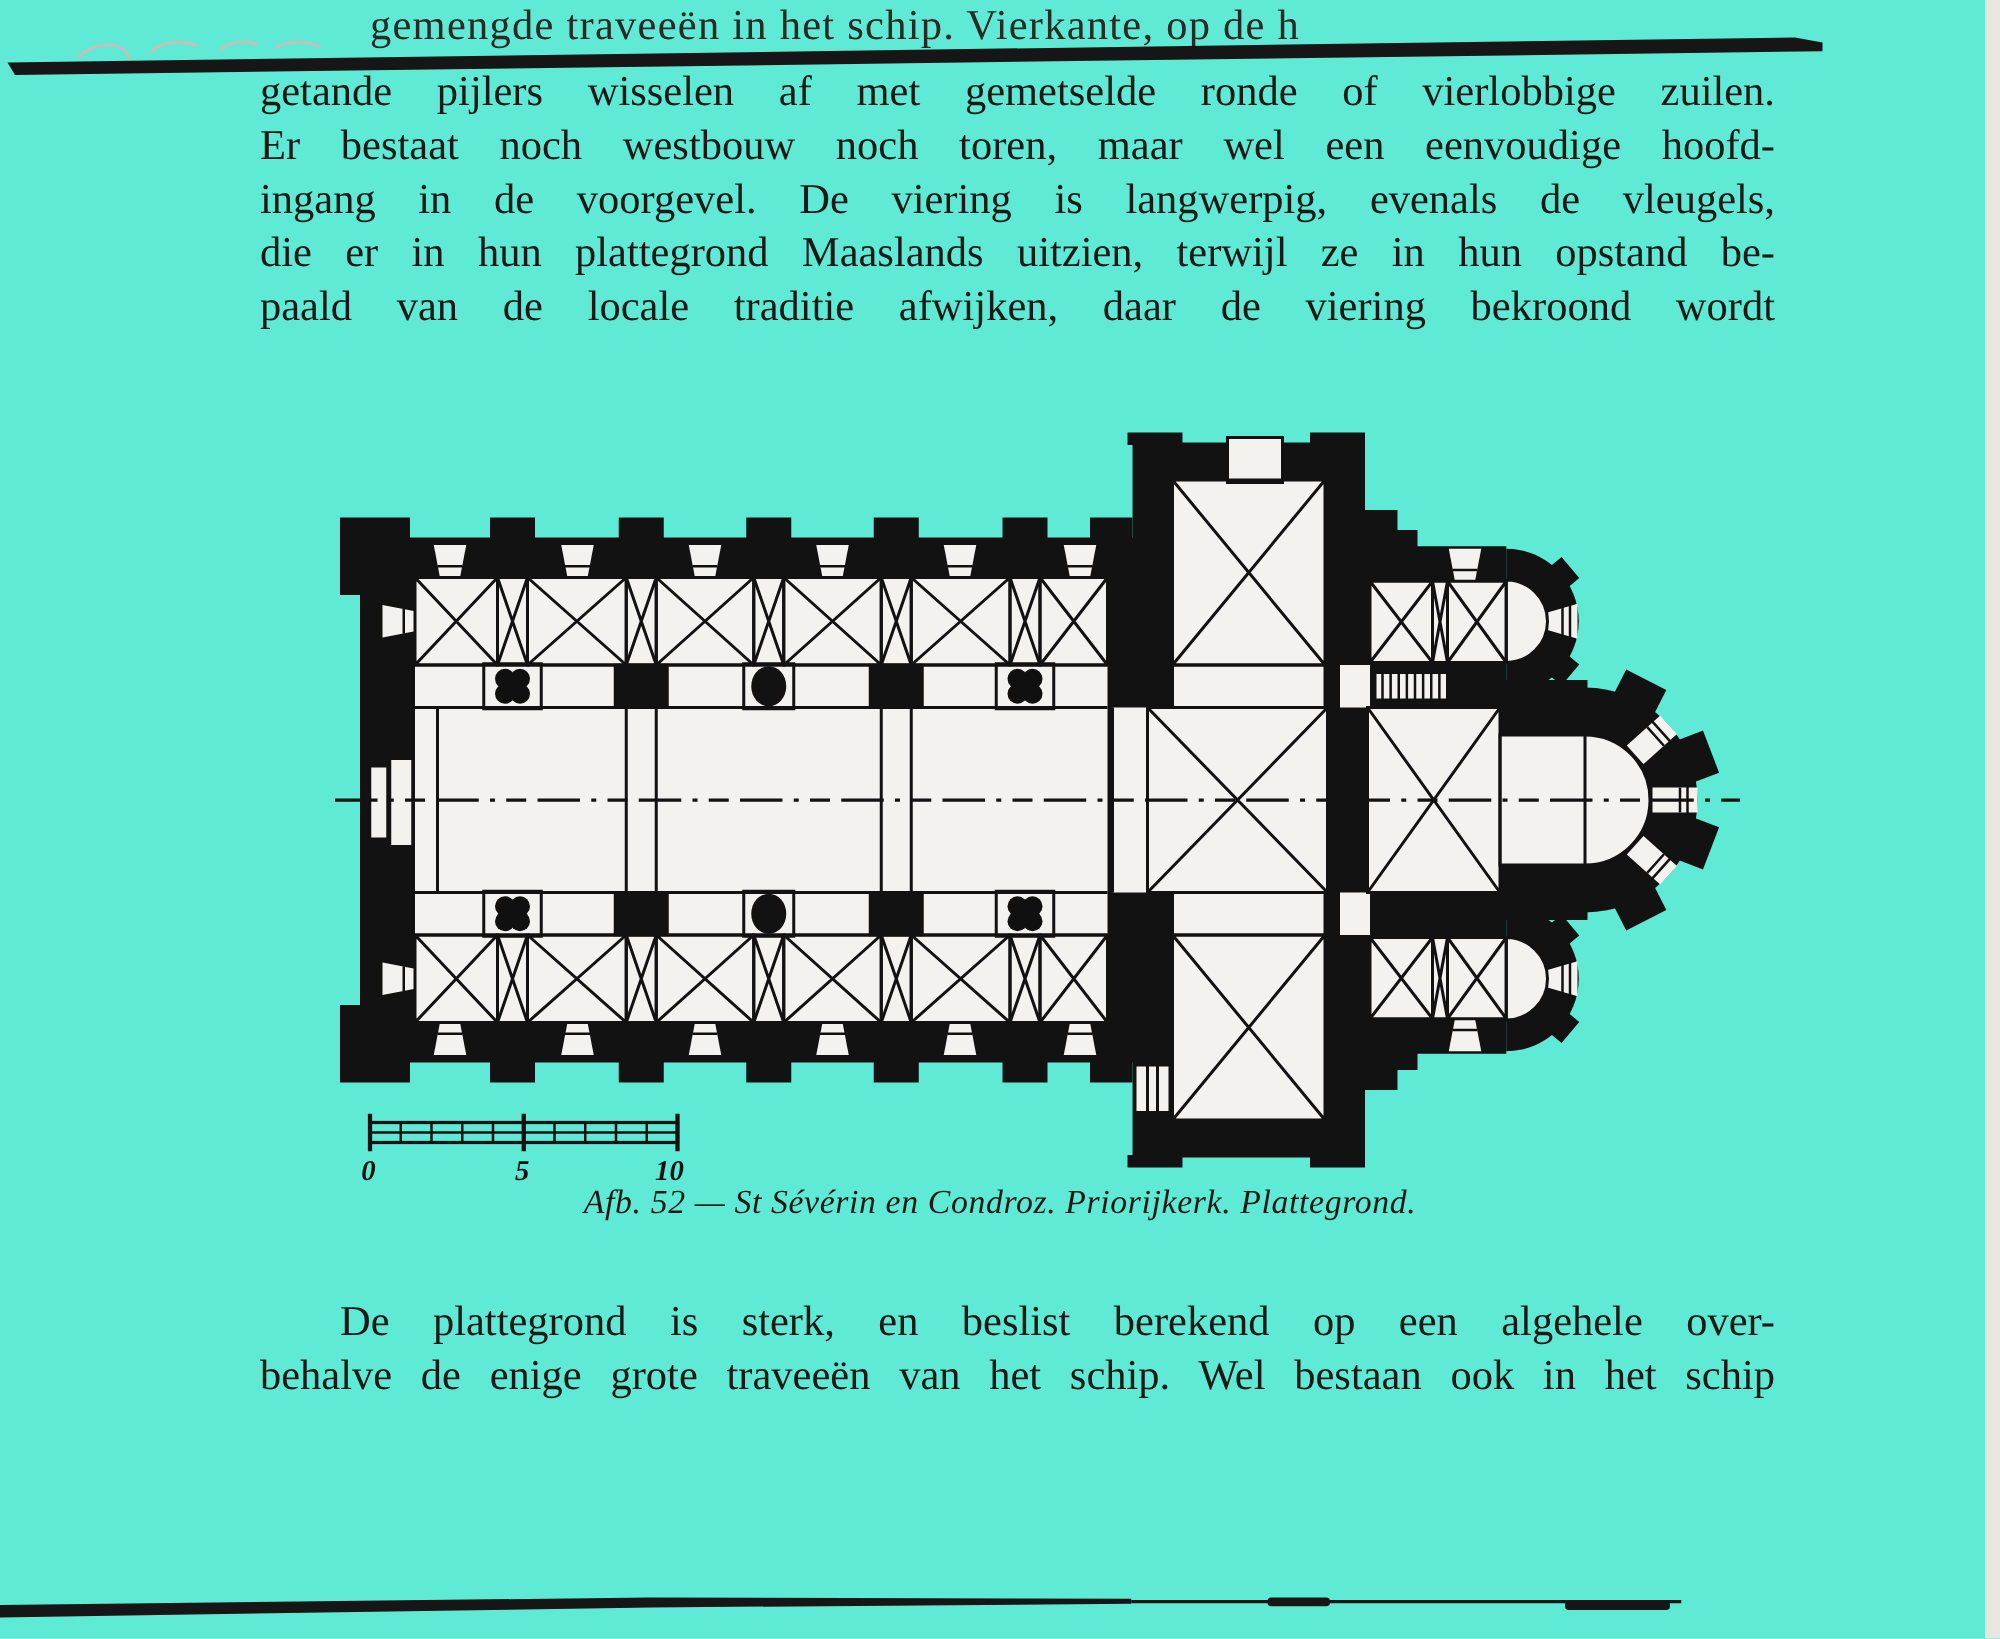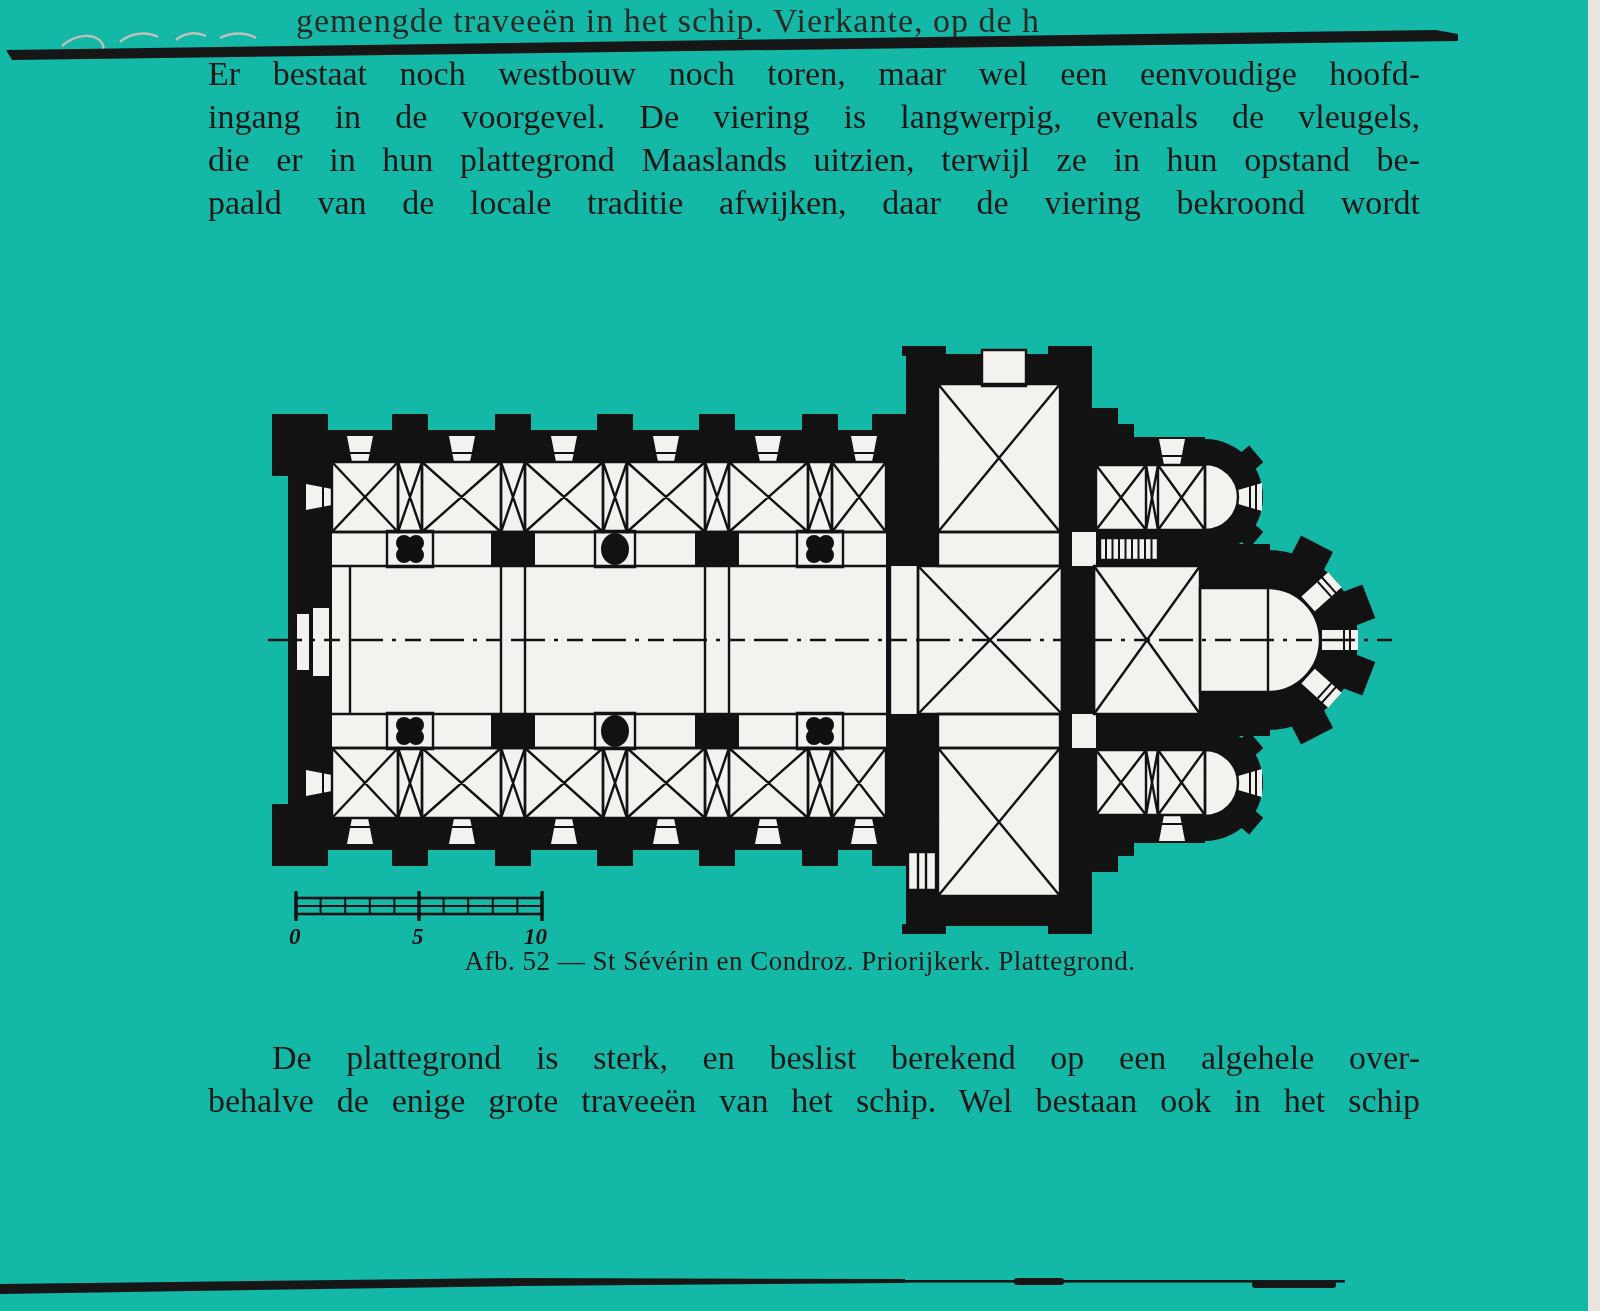--- a/index.html
+++ b/index.html
@@ -1,19 +1,19 @@
 <!DOCTYPE html>
 <html><head>
 <meta charset="utf-8">
 <style>
   html,body{margin:0;padding:0;}
   .page{
     position:relative;
     width:1600px;height:1311px;
-    background:#14b8a6;
+    background:#5eead4;
     font-family:"Liberation Serif", serif;
     color:#181715;
     overflow:hidden;
   }
   
   .para{
     position:absolute;left:208px;width:1212px;
     font-size:34px;line-height:43px;
     color:#1a1917;
   }
@@ -24,38 +24,40 @@
   .indent{padding-left:64px;box-sizing:border-box;}
   #top-fragment{
     position:absolute;left:296px;top:0px;width:1100px;height:42px;
     font-size:34px;line-height:42px;overflow:hidden;color:#2a2926;
     letter-spacing:1px;
   }
   #caption{
     position:absolute;left:200px;top:946px;width:1200px;
     text-align:center;font-size:27px;color:#1a1917;
     letter-spacing:0.5px;
+    font-style:italic;
   }
   
   .layer{position:absolute;left:0;top:0;}
   #plan-svg{position:absolute;left:260px;top:340px;}
   #plan-svg text{
     font-family:"Liberation Serif", serif;
     font-style:italic;font-weight:bold;
     font-size:23px;fill:#121212;
   }
 </style>
 </head>
 <body>
 
 <div class="page">
 
   <div id="top-fragment">gemengde traveeën in het schip. Vierkante, op de h</div>
 
   <div class="para" id="para-top">
+    <div class="jline">getande pijlers wisselen af met gemetselde ronde of vierlobbige zuilen.</div>
     <div class="jline">Er bestaat noch westbouw noch toren, maar wel een eenvoudige hoofd-</div>
     <div class="jline">ingang in de voorgevel. De viering is langwerpig, evenals de vleugels,</div>
     <div class="jline">die er in hun plattegrond Maaslands uitzien, terwijl ze in hun opstand be-</div>
     <div class="jline">paald van de locale traditie afwijken, daar de viering bekroond wordt</div>
   </div>
 
   <svg id="plan-svg" width="1140" height="615" viewBox="260 340 1140 615">
     <defs>
       <g id="quat" fill="#101010">
         <circle cx="-6" cy="-6" r="8"></circle>

